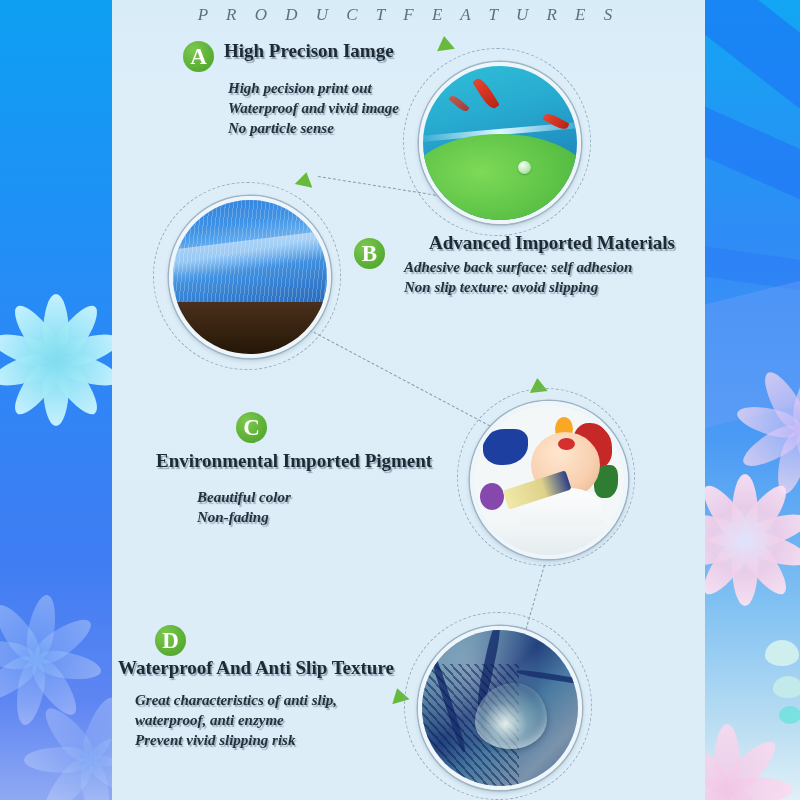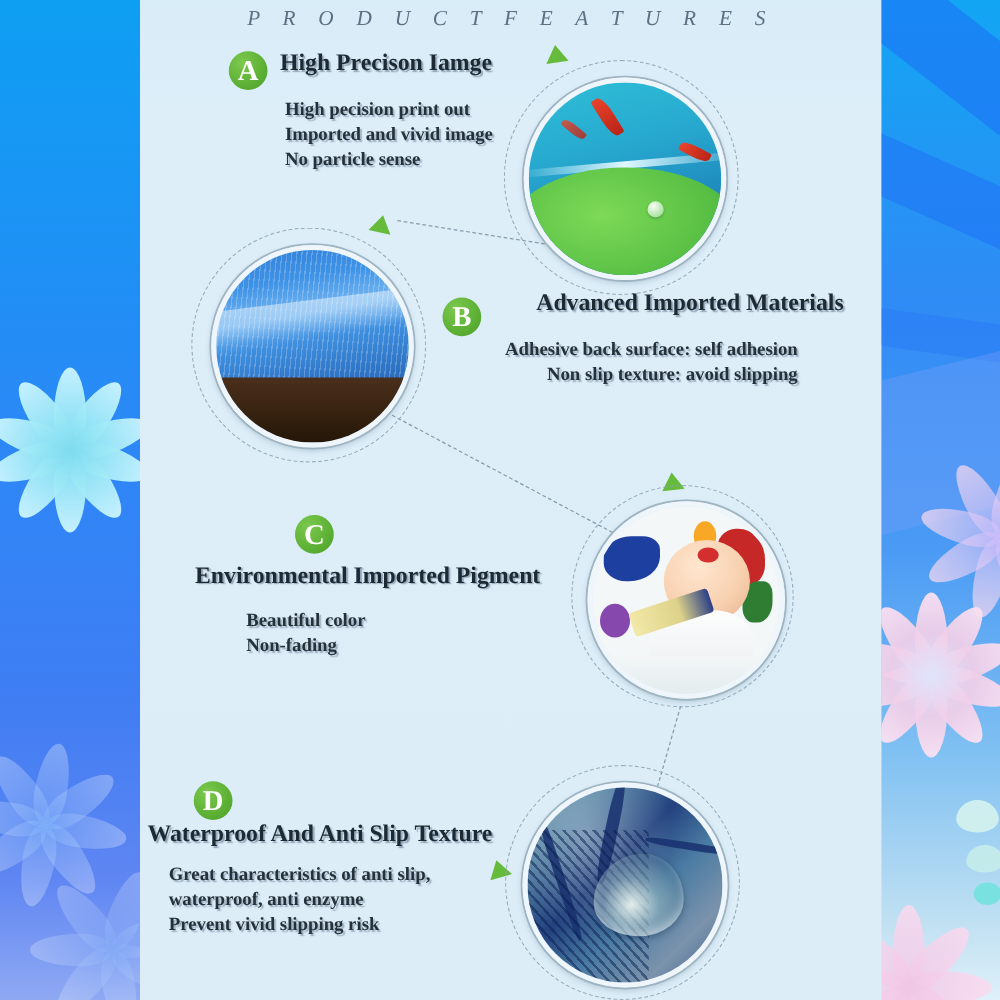--- a/index.html
+++ b/index.html
@@ -58,21 +58,21 @@
 
   
   .badge{position:absolute;width:31px;height:31px;border-radius:50%;
      background:radial-gradient(circle at 34% 30%,#7cc94f 0%,#5cb034 60%,#4e9e2c 100%);
      color:#fff;font-family:"Liberation Serif",serif;font-size:23px;line-height:31px;
      text-align:center;font-weight:700;}
 
   
   .head{position:absolute;font-family:"Liberation Serif",serif;font-weight:700;
      font-size:19px;color:#1d2a33;text-shadow:1.5px 1.5px 1px rgba(120,140,160,.75);white-space:nowrap;}
-  .body-lines{position:absolute;font-family:"Liberation Serif",serif;
+  .body-lines{position:absolute;font-family:"Liberation Serif",serif;font-style:italic;
      font-weight:700;font-size:15px;line-height:20px;color:#25313a;
      text-shadow:1.5px 1.5px 1px rgba(130,150,170,.7);white-space:nowrap;}
 
   
   .photo{position:absolute;border-radius:50%;overflow:hidden;
      border:4px solid #eef6fb;box-shadow:0 0 0 1.5px #9fb4c2, 0 2px 5px rgba(60,90,110,.3);}
   .ring{position:absolute;border-radius:50%;border:1.5px dashed #8aa4b4;opacity:.85;}
 
   .ph-inner{position:absolute;inset:0;}
 
@@ -226,21 +226,21 @@
   <div class="dash" style="left:305px;top:327px;width:215px;transform:rotate(28deg);"></div>
   <div class="arrow" style="left:529px;top:378px;transform:rotate(-6deg);"></div>
 
   <div class="dash" style="left:545px;top:565px;width:72px;transform:rotate(106deg);"></div>
   <div class="arrow" style="left:390px;top:688px;transform:rotate(-16deg);"></div>
 
   <div class="badge" style="left:183px;top:41px;">A</div>
   <div class="head" style="left:224px;top:40px;">High Precison Iamge</div>
   <div class="body-lines" style="left:228px;top:78px;">
     <div>High pecision print out</div>
-    <div>Imported and vivid image</div>
+    <div>Waterproof and vivid image</div>
     <div>No particle sense</div>
   </div>
 
   <div class="ring" style="left:403px;top:48px;width:186px;height:186px;"></div>
   <div class="photo pA" style="left:419px;top:62px;width:154px;height:154px;">
     <div class="ph-inner">
       <div class="water"></div>
       <div class="streak"></div>
       <div class="fish f1"></div>
       <div class="fish f2"></div>
@@ -254,21 +254,21 @@
   <div class="photo pB" style="left:169px;top:196px;width:154px;height:154px;">
     <div class="ph-inner">
       <div class="cloth"></div>
       <div class="hl"></div>
       <div class="table"></div>
     </div>
   </div>
 
   <div class="badge" style="left:354px;top:238px;">B</div>
   <div class="head" style="left:393px;top:232px;margin-left:36px;">Advanced Imported Materials</div>
-  <div class="body-lines" style="left:404px;top:270px;text-align:right;">
+  <div class="body-lines" style="left:404px;top:257px;">
     <div>Adhesive back surface: self adhesion</div>
     <div>Non slip texture: avoid slipping</div>
   </div>
 
   <div class="badge" style="left:236px;top:412px;">C</div>
   <div class="head" style="left:156px;top:450px;">Environmental Imported Pigment</div>
   <div class="body-lines" style="left:197px;top:487px;">
     <div>Beautiful color</div>
     <div>Non-fading</div>
   </div>

